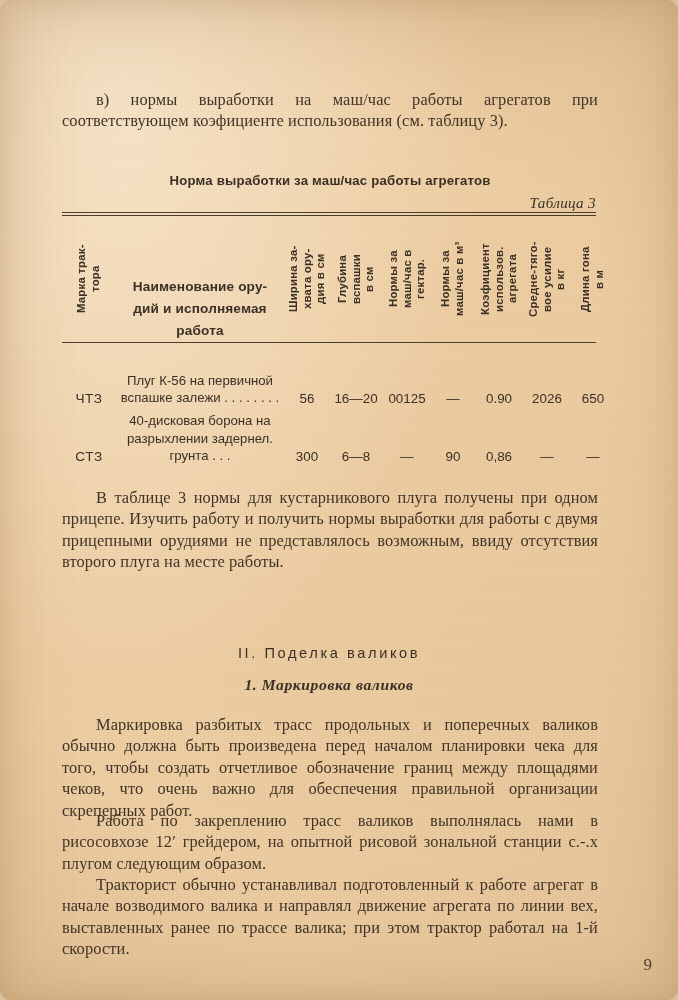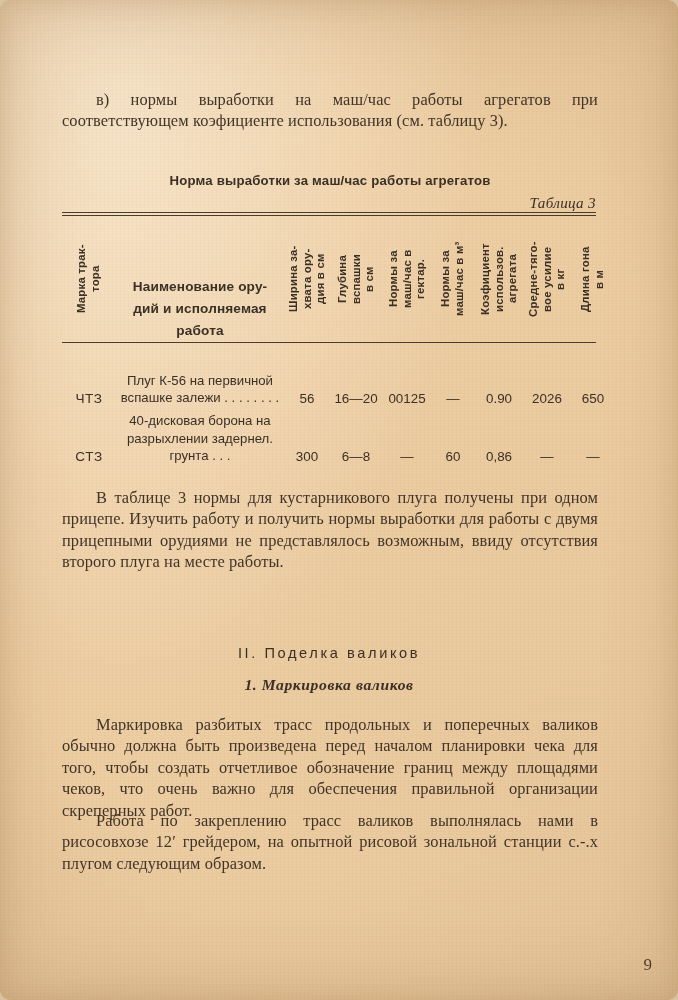--- a/index.html
+++ b/index.html
@@ -340,21 +340,21 @@
           <td class="cell">0.90</td>
           <td class="cell">2026</td>
           <td class="cell lastcol">650</td>
         </tr>
         <tr class="row2">
           <td class="marka">СТЗ</td>
           <td class="name">40-дисковая борона на разрыхлении за­дернел. грунта . . .</td>
           <td class="cell">300</td>
           <td class="cell">6—8</td>
           <td class="cell">—</td>
-          <td class="cell">60</td>
+          <td class="cell">90</td>
           <td class="cell">0,86</td>
           <td class="cell">—</td>
           <td class="cell lastcol">—</td>
         </tr>
       </tbody>
     </table>
   </div>
 
   <div class="block-a">
     <p class="body">В таблице 3 нормы для кустарникового плуга получены при одном прицепе. Изучить работу и получить нормы выработки для работы с двумя прицепными орудиями не представлялось возможным, ввиду отсутствия второго плу­га на месте работы.</p>
@@ -362,17 +362,20 @@
 
   <div class="h-section">II. Поделка валиков</div>
   <div class="h-sub">1. Маркировка валиков</div>
 
   <div class="block-c">
     <p class="body">Маркировка разбитых трасс продольных и поперечных валиков обычно должна быть произведена перед началом планировки чека для того, чтобы создать отчетливое обозна­чение границ между площадями чеков, что очень важно для обеспечения правильной организации скреперных работ.</p>
   </div>
   <div class="block-d">
     <p class="body">Работа по закреплению трасс валиков выполнялась на­ми в рисосовхозе 12′ грейдером, на опытной рисовой зо­нальной станции с.-.х плугом следующим образом.</p>
   </div>
+  <div class="block-e">
+    <p class="body">Тракторист обычно устанавливал подготовленный к ра­боте агрегат в начале возводимого валика и направлял движение агрегата по линии вех, выставленных ранее по трассе валика; при этом трактор работал на 1-й скорости.</p>
+  </div>
 
   <div class="folio">9</div>
 
   <div class="vignette"></div>
 </div>
 
 </body></html>

